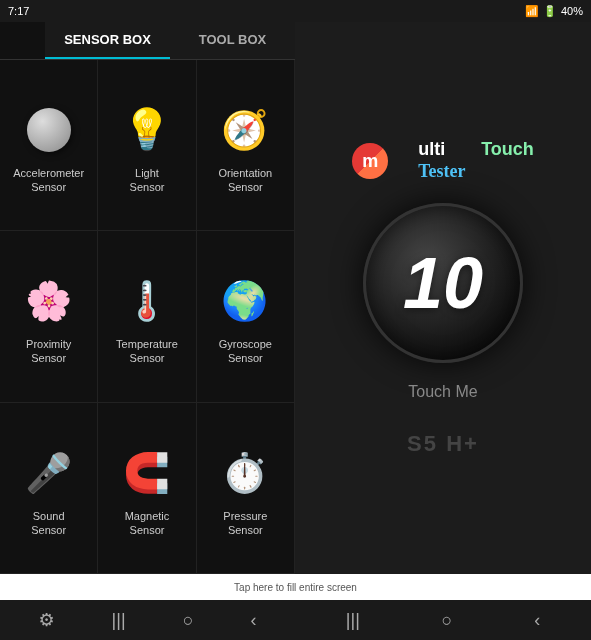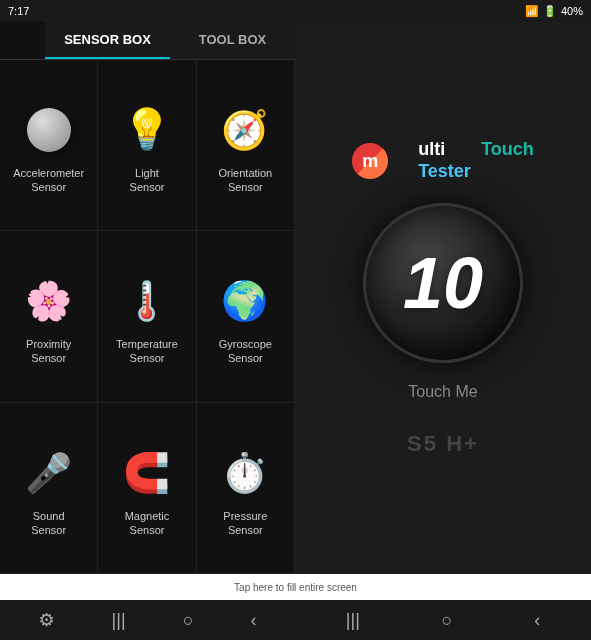--- a/index.html
+++ b/index.html
@@ -305,22 +305,22 @@
       </div>
 
     </div>
   </div>
 
   <div class="right-panel">
 
     <div class="multitouch-logo">
       <div class="logo-m">m</div>
       <div class="logo-text">
-        <span style="color:#fff;">ulti</span><span style="color:#14b8a6;padding-left:12px;">Touch</span><br>
-        <span style="color:#4fc3f7;">Tester</span>
+        <span style="color:#fff;">ulti</span><span style="color:#86efac;padding-left:12px;">Touch</span><br>
+        <span style="color:#4fc3f7;font-family:Liberation Serif, serif;">Tester</span>
       </div>
     </div>
 
     <div class="touch-circle">
       <span class="touch-number">10</span>
     </div>
 
     <div class="touch-me-text">Touch Me</div>
 
     <div class="touch-brand">S5 H+</div>

